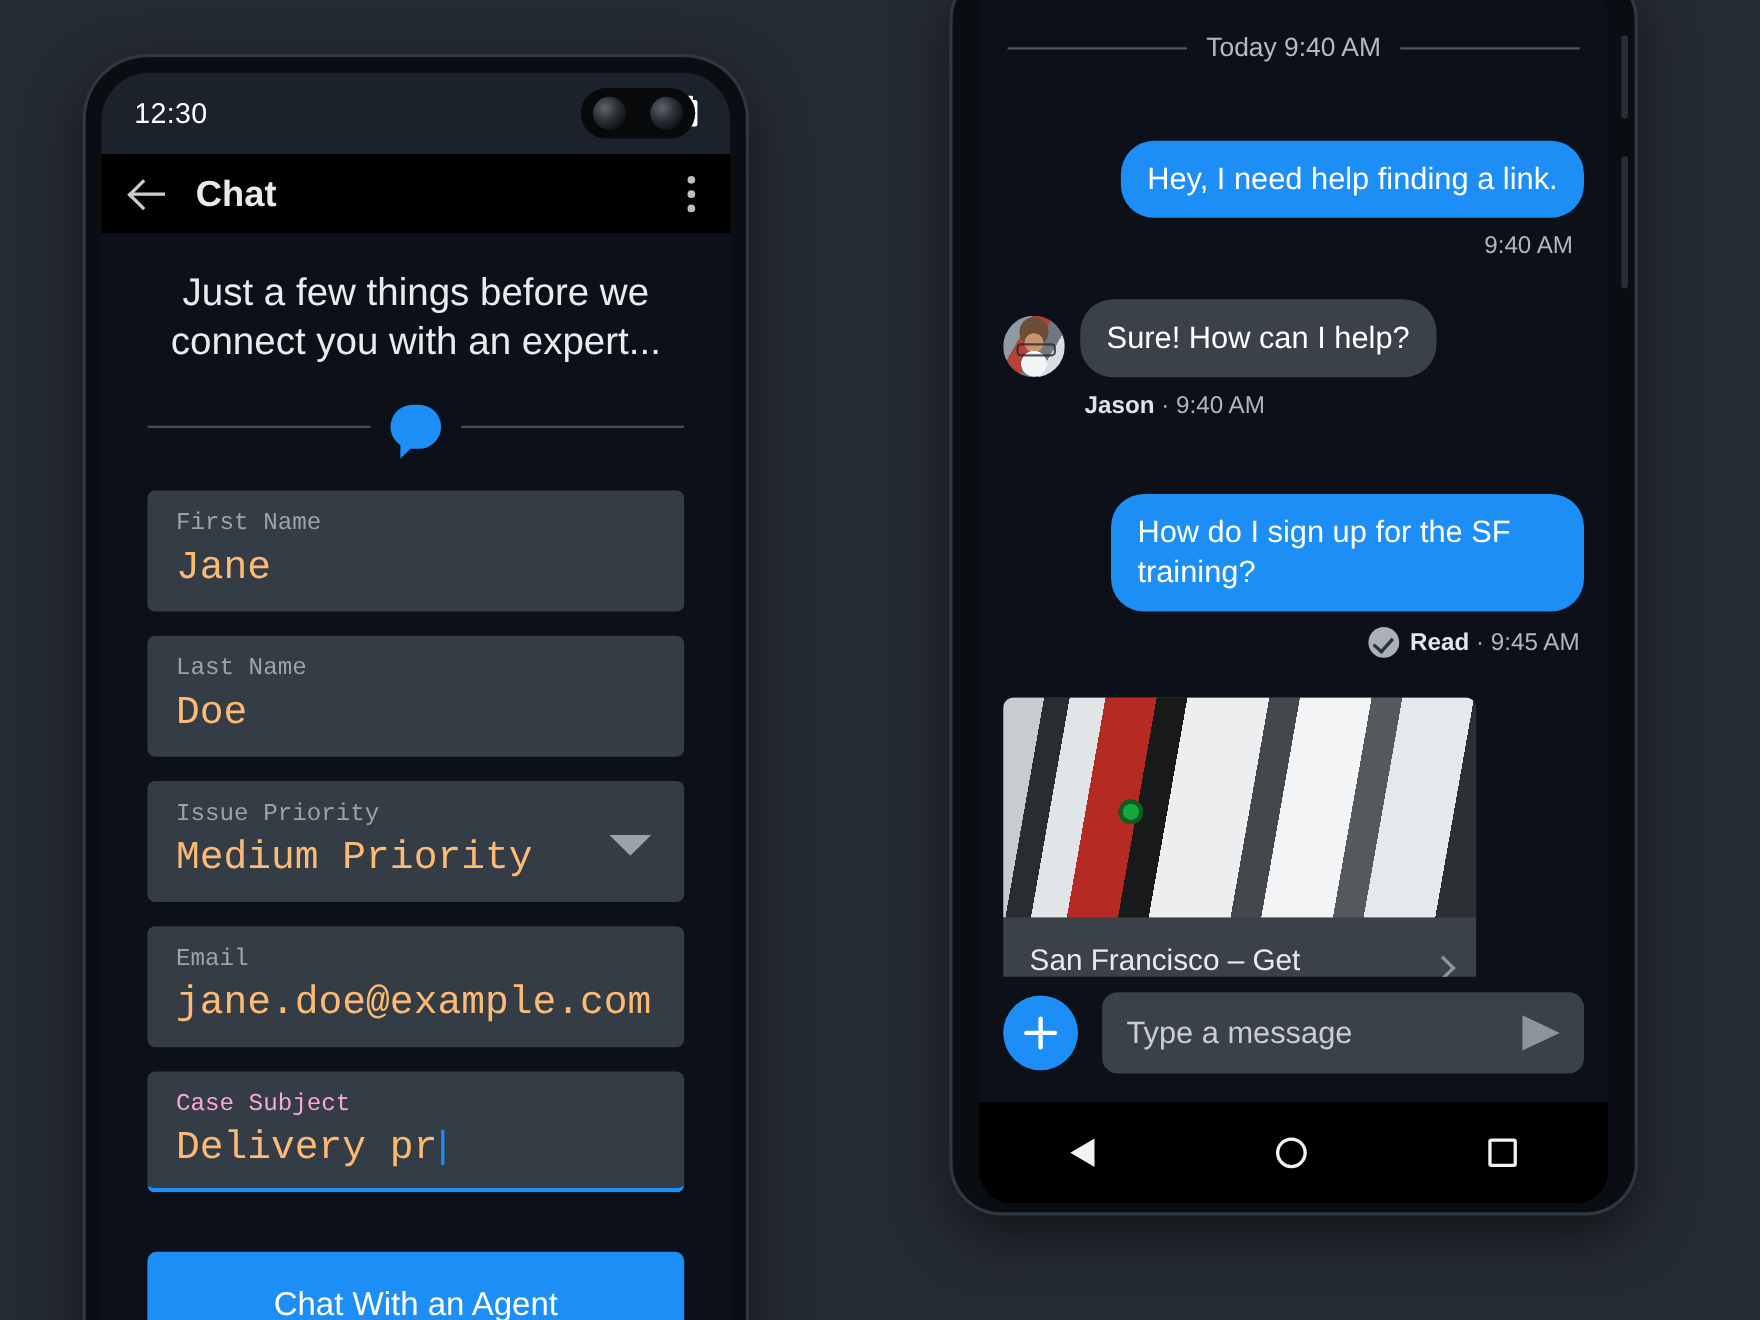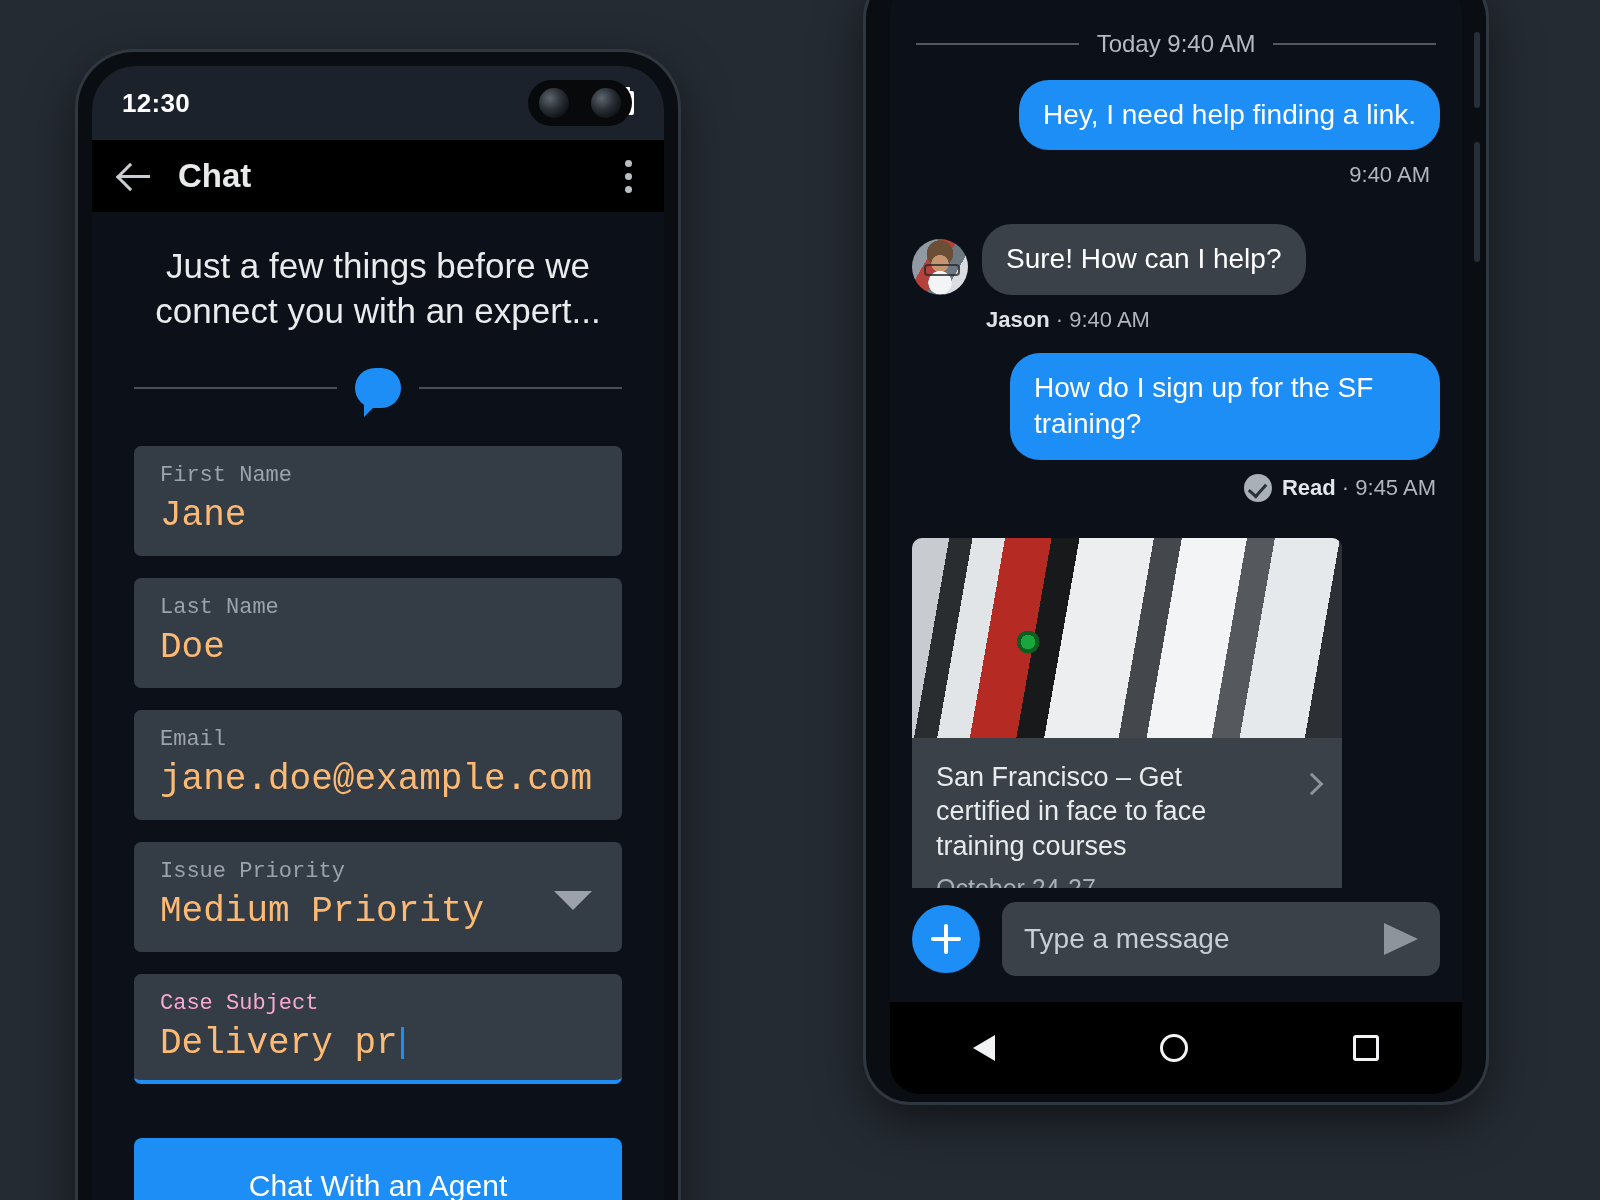--- a/index.html
+++ b/index.html
@@ -34,21 +34,21 @@
   .btn-side.a { top:268px; height:62px; }
   .btn-side.b { top:370px; height:110px; }
   .btn-side.c { top:500px; height:110px; }
 
   
   .statusbar {
     height:74px; background:#1c222b;
     display:flex; align-items:center;
     padding:0 30px; position:relative;
   }
-  .sb-time { color:#fff; font-size:26px; font-weight:bold; letter-spacing:.3px; }
+  .sb-time { color:#fff; font-size:26px; font-weight:normal; letter-spacing:.3px; }
   .sb-icons { margin-left:auto; display:flex; align-items:center; gap:11px; }
   .ic-wifi { width:0;height:0;border-left:15px solid transparent;border-right:15px solid transparent;border-top:21px solid #fff; border-radius:3px;}
   .ic-sig { width:0;height:0;border-left:24px solid #fff;border-bottom:22px solid transparent; }
   .ic-bat { width:14px;height:24px;background:#fff;border-radius:2px;position:relative; }
   .ic-bat:before { content:""; position:absolute; top:-4px; left:4px; width:6px; height:4px; background:#fff; border-radius:1px;}
   .punch {
     position:absolute; right:32px; top:14px;
     width:104px; height:46px; background:#08090b; border-radius:23px;
     display:flex; align-items:center; justify-content:space-around;
   }
@@ -138,21 +138,21 @@
   .daysep { display:flex; align-items:center; gap:18px; padding:48px 4px 22px; }
   .daysep .ln { flex:1; height:2px; background:#515963; }
   .daysep .txt { color:#b4bac1; font-size:24px; }
 
   .row { display:flex; margin-bottom:6px; }
   .row.out { justify-content:flex-end; }
   .bub {
     max-width:430px; padding:17px 24px; border-radius:30px;
     font-size:28px; line-height:1.3; color:#fff;
   }
-  .bub.blue { background:#1d8ef5; }
+  .bub.blue { background:#1d8ef5;margin-top:48px; }
   .bub.grey { background:#3a4149;margin-top:16px; }
   .meta { font-size:22px; color:#b0b6bd; padding:6px 10px 20px; }
   .meta.right { text-align:right; }
   .meta b { color:#dfe3e7; }
   .readrow { display:flex; align-items:center; justify-content:flex-end; gap:10px; padding:8px 4px 22px;text-align:right; }
   .check {
     width:28px;height:28px;border-radius:50%;background:#aab0b7;position:relative; flex:none;
   }
   .check:after {
     content:""; position:absolute; left:8px; top:6px; width:8px;height:14px;
@@ -273,28 +273,28 @@
           <div class="field-label">First Name</div>
           <div class="field-value">Jane</div>
         </div>
 
         <div class="field">
           <div class="field-label">Last Name</div>
           <div class="field-value">Doe</div>
         </div>
 
         <div class="field">
-          <div class="field-label">Email</div>
-          <div class="field-value">jane.doe@example.com</div>
-        </div>
-
-        <div class="field">
           <div class="field-label">Issue Priority</div>
           <div class="field-value">Medium Priority</div>
           <span class="chev"></span>
+        </div>
+
+        <div class="field">
+          <div class="field-label">Email</div>
+          <div class="field-value">jane.doe@example.com</div>
         </div>
 
         <div class="field focused">
           <div class="field-label">Case Subject</div>
           <div class="field-value">
             <span>Delivery pr</span>
             <span class="caret"></span>
           </div>
         </div>
 

